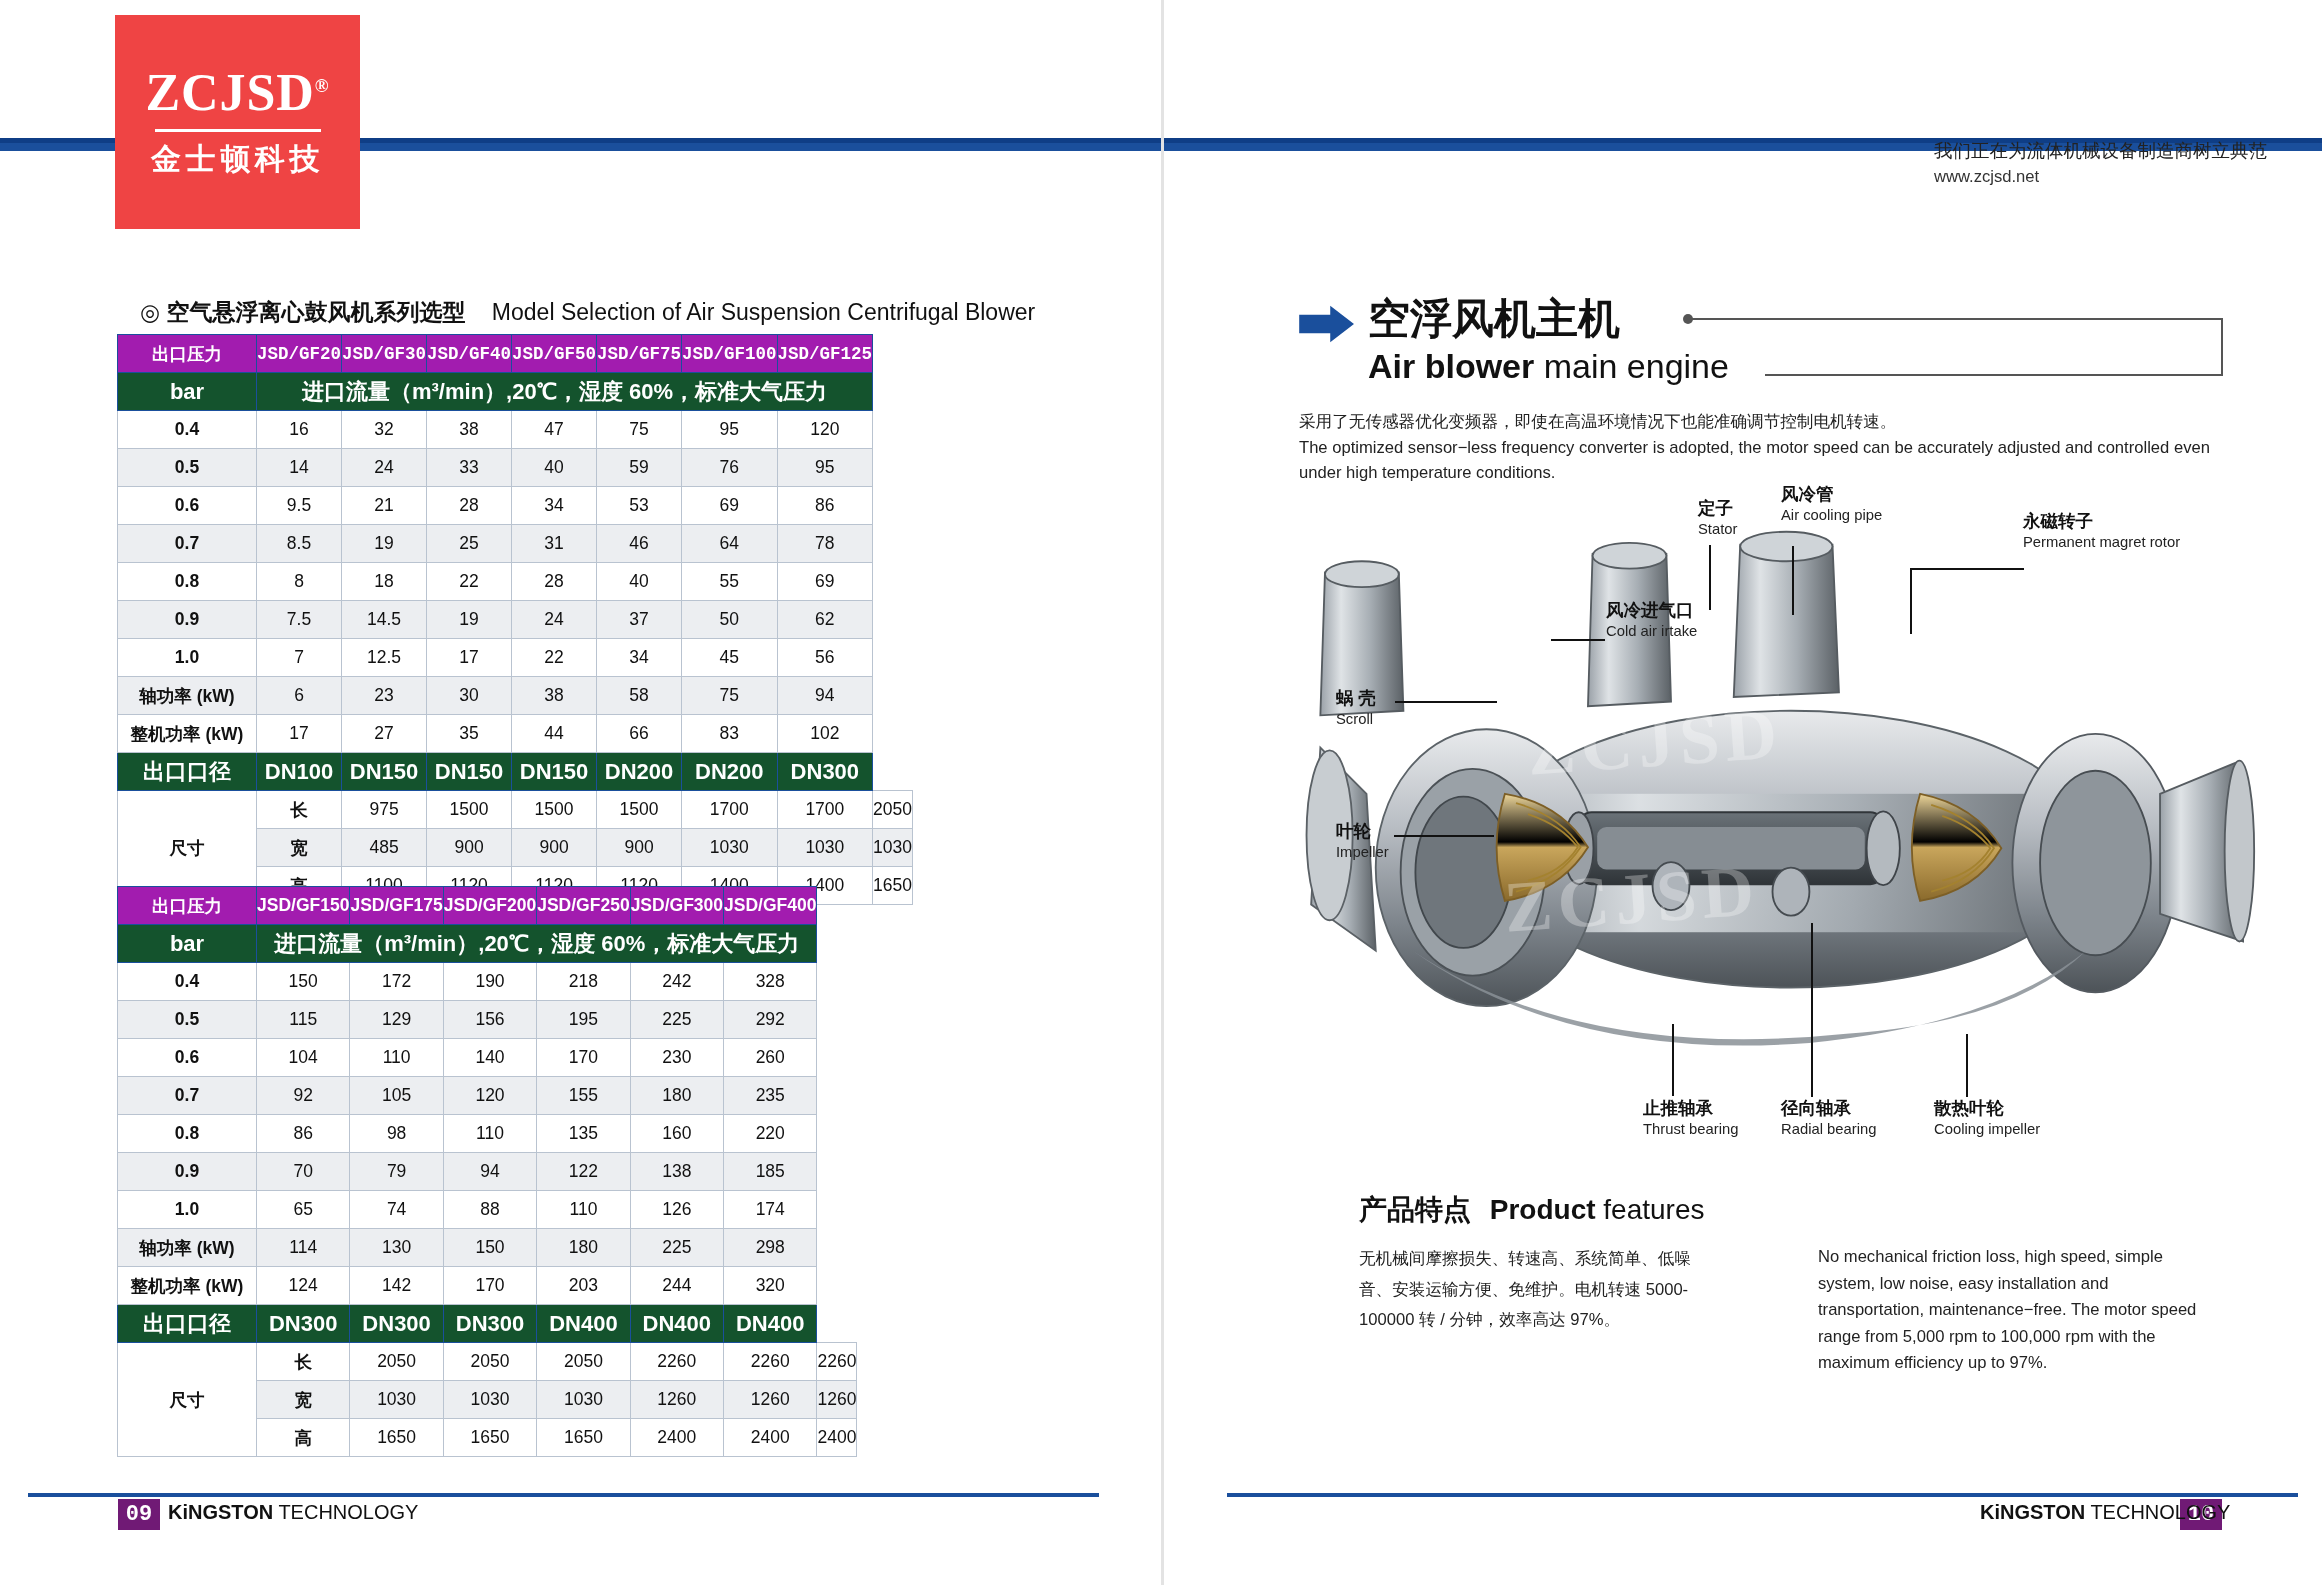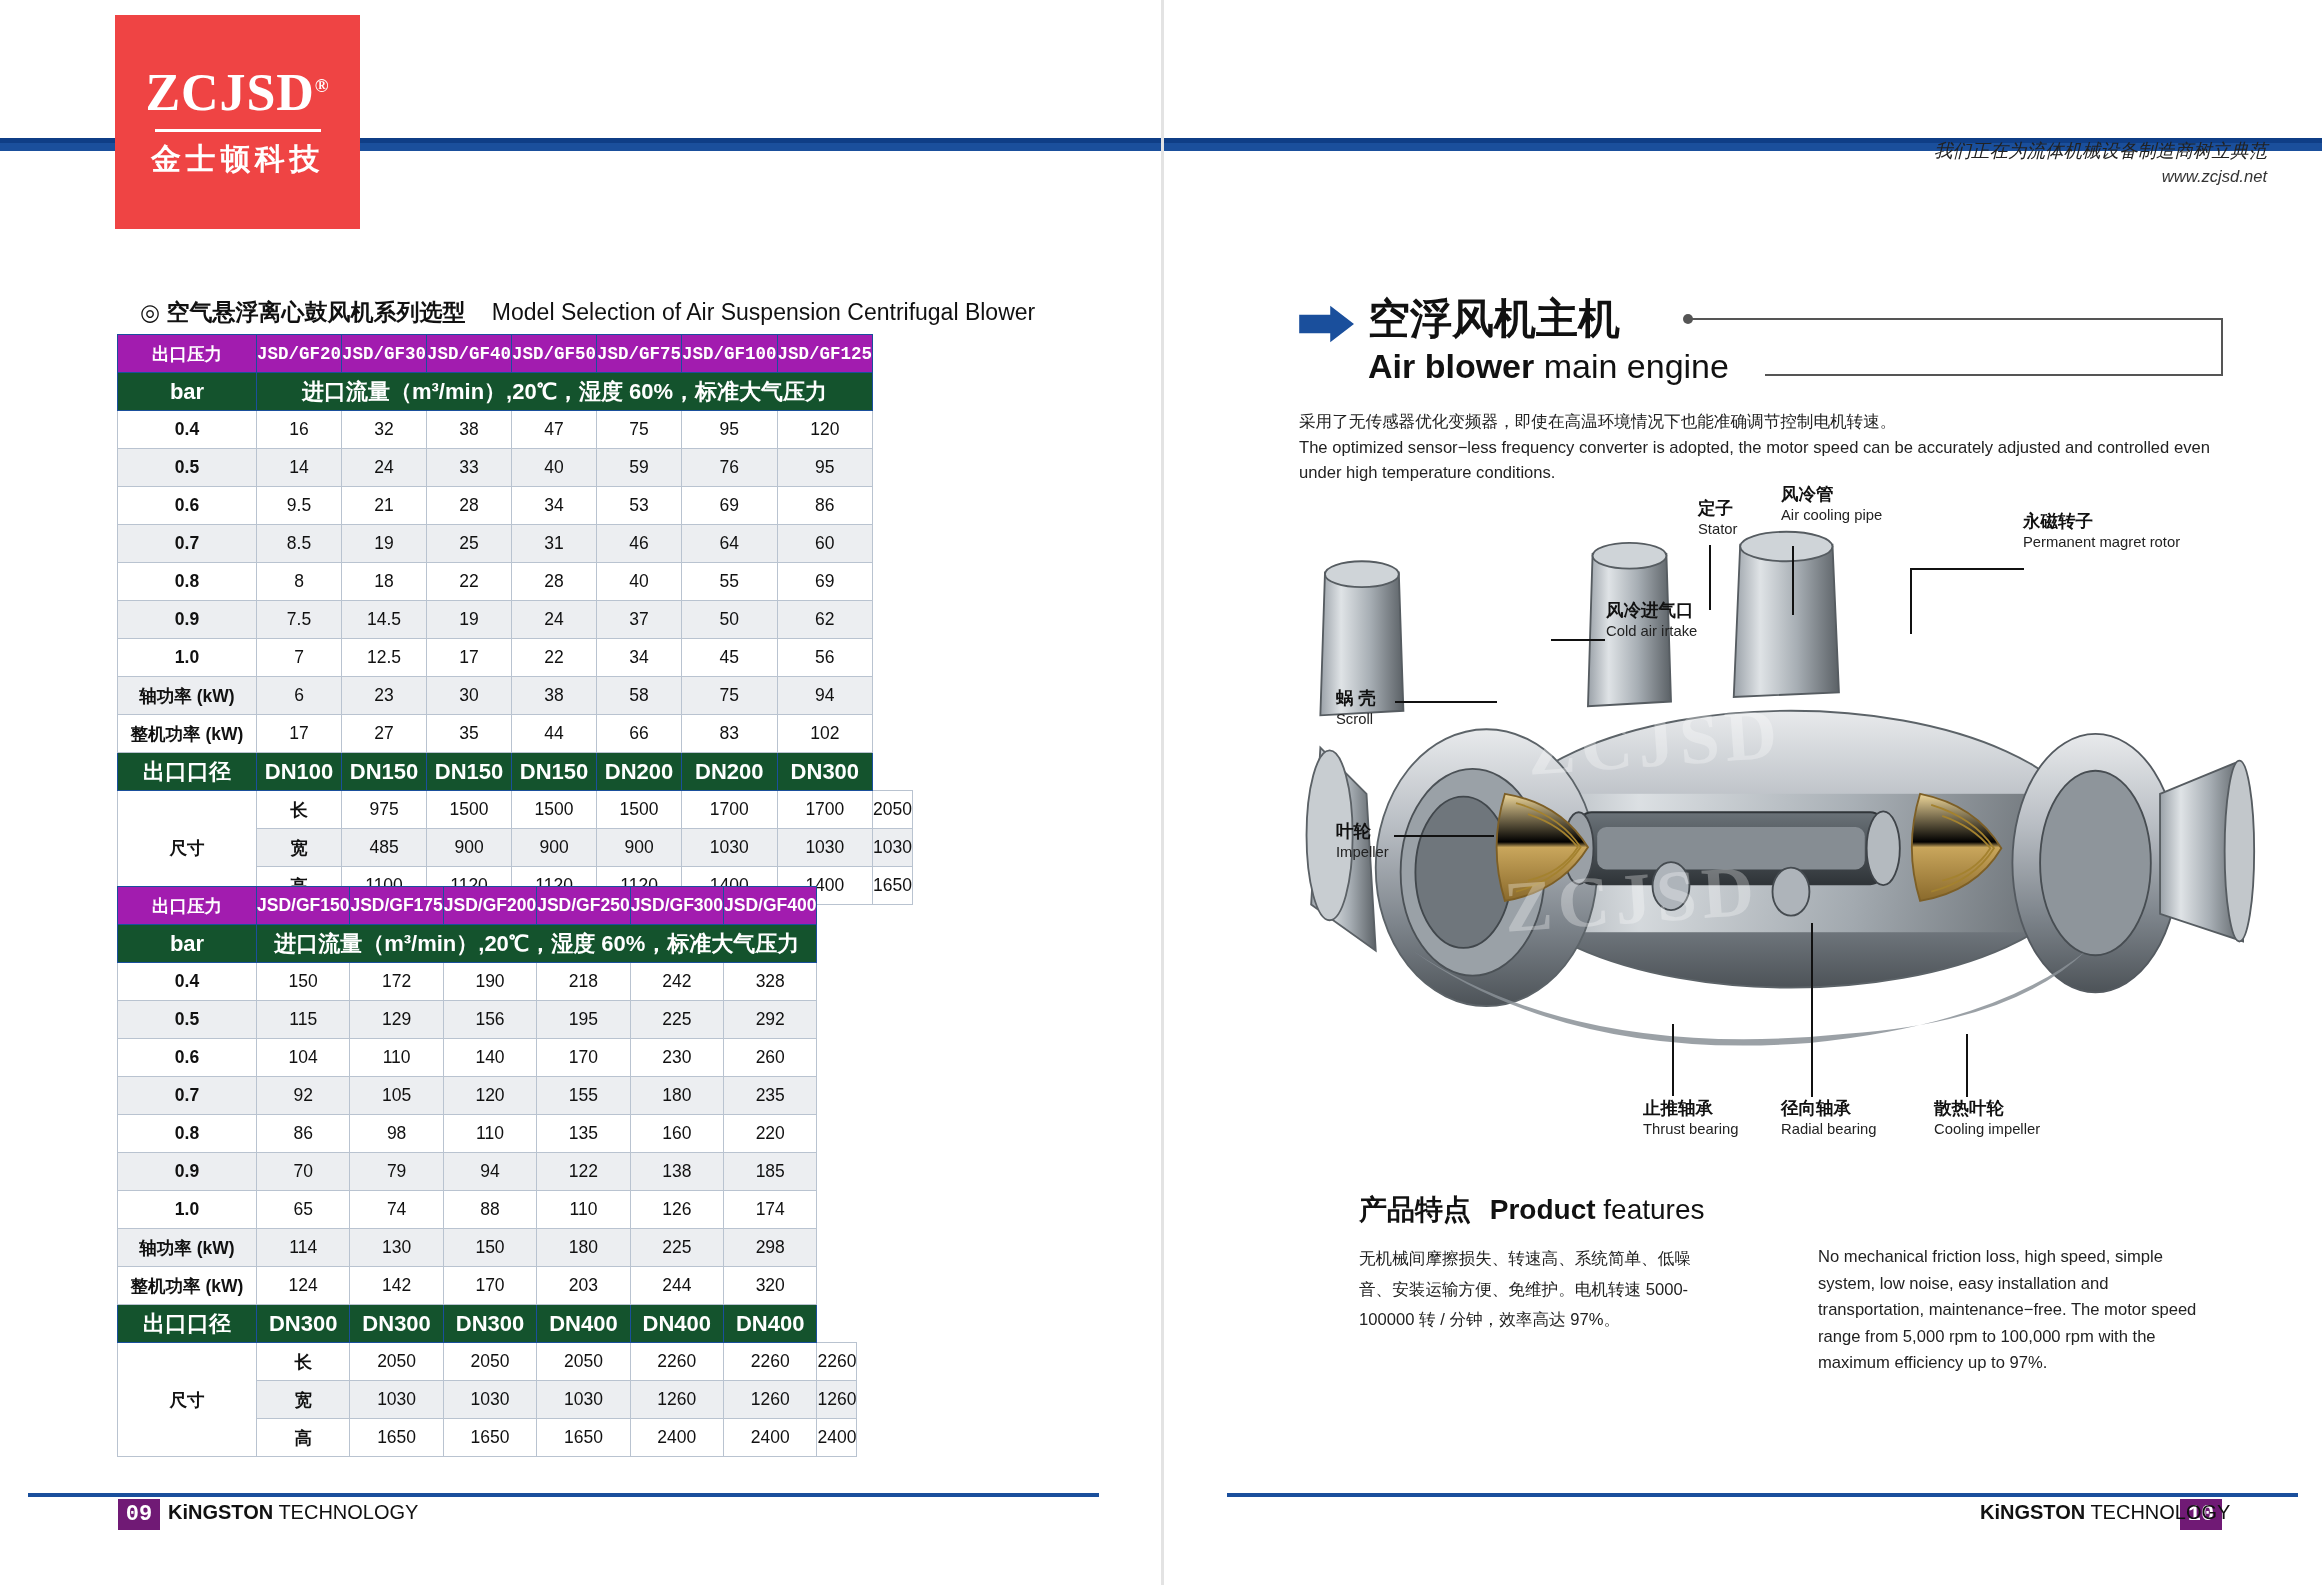--- a/index.html
+++ b/index.html
@@ -27,21 +27,21 @@
     display:flex;flex-direction:column;align-items:center;justify-content:center;
   }
   .logo-main{
     font-size:52px;font-weight:bold;letter-spacing:0.9px;position:relative;
     font-family:"Liberation Serif", serif;
   }
   .logo-reg{font-size:18.5px;vertical-align:super;}
   .logo-line{width:166px;height:2.8px;background:#fff;margin:6.5px 0 7.4px 0;}
   .logo-sub{font-size:30px;font-weight:bold;letter-spacing:4.6px;}
   .header-right{
-    position:absolute;right:55px;top:137px;text-align:right;line-height:1.5;font-style:italic;
+    position:absolute;right:55px;top:137px;line-height:1.5;
   }
   .header-slogan{font-size:18.5px;color:#222;}
   .header-url{font-size:16.6px;color:#333;}
 
   
   .left-title{
     position:absolute;left:140px;top:297px;font-size:23px;color:#111;
     white-space:nowrap;
   }
   .left-title .cn{font-weight:bold;}
@@ -244,21 +244,21 @@
         <td>86</td>
       </tr>
       <tr class="zebra-b">
         <td class="rowlabel">0.7</td>
         <td>8.5</td>
         <td>19</td>
         <td>25</td>
         <td>31</td>
         <td>46</td>
         <td>64</td>
-        <td>60</td>
+        <td>78</td>
       </tr>
       <tr class="zebra-a">
         <td class="rowlabel">0.8</td>
         <td>8</td>
         <td>18</td>
         <td>22</td>
         <td>28</td>
         <td>40</td>
         <td>55</td>
         <td>69</td>

